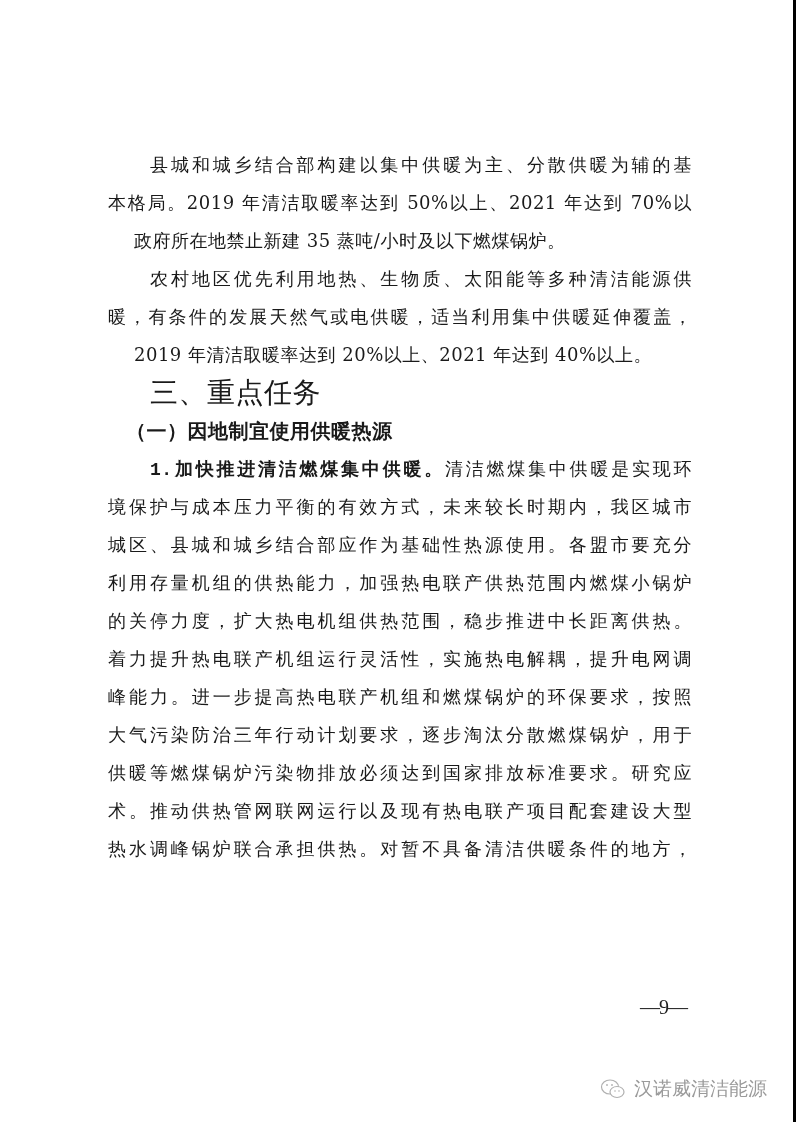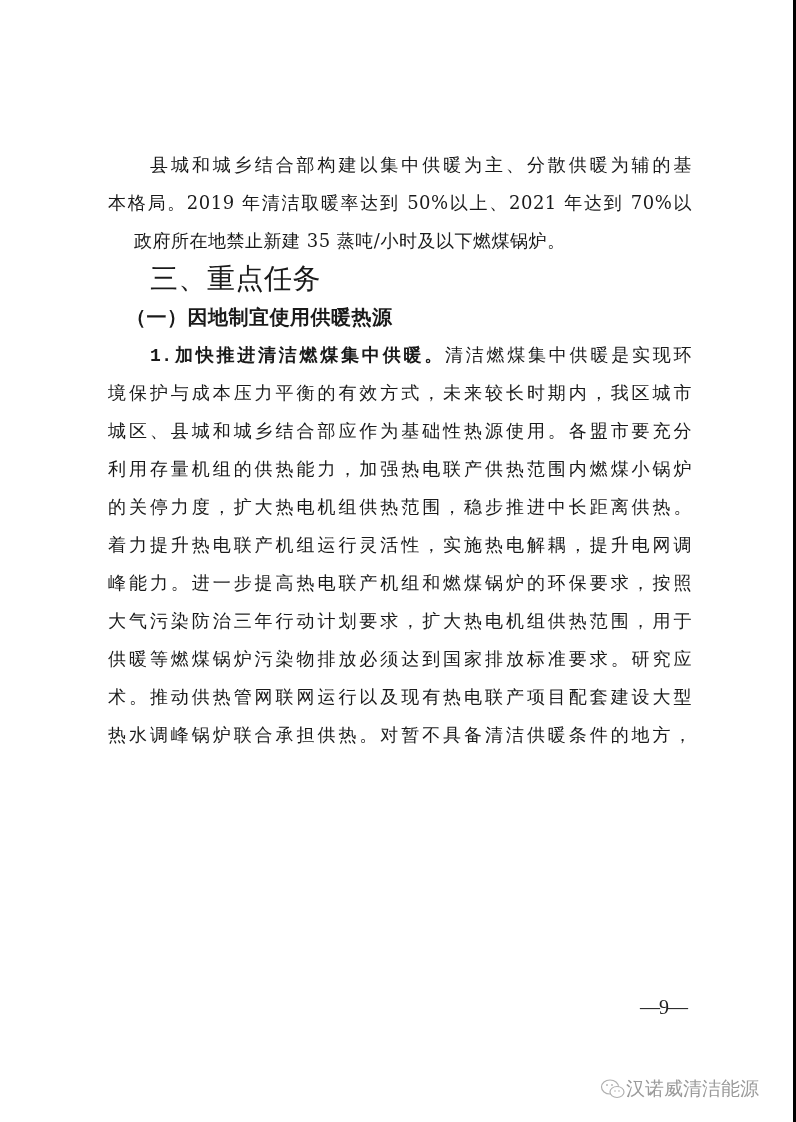--- a/index.html
+++ b/index.html
@@ -16,52 +16,57 @@
   .line.last { text-align-last: left; margin-left: 26px; }
   .indent { padding-left: 42px; }
   .heading { font-family: "DejaVu Sans", "Liberation Sans", sans-serif; font-size: 28px; text-align-last: left; }
   .subheading { font-family: "DejaVu Sans", "Liberation Sans", sans-serif; font-weight: bold; font-size: 20px; text-align-last: left; padding-left: 18px; }
   .bold-lead { font-family: Liberation Mono, monospace; font-weight: bold; }
   .page-number {
     position: absolute; left: 640px; top: 996px; font-size: 20px; letter-spacing: -1px;
     font-family: "Liberation Serif", serif; color: #222;
   }
   .watermark {
-    position: absolute; left: 600px; top: 1074px; height: 30px; display: flex; align-items: center; gap: 0;
+    position: absolute; left: 600px; top: 1074px; height: 30px; display: flex; align-items: center; gap: 8px;
     color: #9a9a9a; font-family: "DejaVu Sans", sans-serif; font-size: 19px;
   }
   .wm-icon { width: 26px; height: 22px; }
 </style>
 </head>
 <body>
 
 <div class="right-edge"></div>
 
 <div class="page">
 
   <div>
     <div class="line indent">县城和城乡结合部构建以集中供暖为主、分散供暖为辅的基</div>
     <div class="line">本格局。2019 年清洁取暖率达到 50%以上、2021 年达到 70%以</div>
     <div class="line last">政府所在地禁止新建 35 蒸吨/小时及以下燃煤锅炉。</div>
   </div>
 
+  <div>
+    <div class="line indent">农村地区优先利用地热、生物质、太阳能等多种清洁能源供</div>
+    <div class="line">暖，有条件的发展天然气或电供暖，适当利用集中供暖延伸覆盖，</div>
+    <div class="line last">2019 年清洁取暖率达到 20%以上、2021 年达到 40%以上。</div>
+  </div>
 
   <div class="line indent heading">三、重点任务</div>
 
   <div class="line subheading">（一）因地制宜使用供暖热源</div>
 
   <div>
     <div class="line indent"><span class="bold-lead">1.加快推进清洁燃煤集中供暖。</span><span>清洁燃煤集中供暖是实现环</span></div>
     <div class="line">境保护与成本压力平衡的有效方式，未来较长时期内，我区城市</div>
     <div class="line">城区、县城和城乡结合部应作为基础性热源使用。各盟市要充分</div>
     <div class="line">利用存量机组的供热能力，加强热电联产供热范围内燃煤小锅炉</div>
     <div class="line">的关停力度，扩大热电机组供热范围，稳步推进中长距离供热。</div>
     <div class="line">着力提升热电联产机组运行灵活性，实施热电解耦，提升电网调</div>
     <div class="line">峰能力。进一步提高热电联产机组和燃煤锅炉的环保要求，按照</div>
-    <div class="line">大气污染防治三年行动计划要求，扩大热电机组供热范围，用于</div>
+    <div class="line">大气污染防治三年行动计划要求，逐步淘汰分散燃煤锅炉，用于</div>
     <div class="line">供暖等燃煤锅炉污染物排放必须达到国家排放标准要求。研究应</div>
     <div class="line">术。推动供热管网联网运行以及现有热电联产项目配套建设大型</div>
     <div class="line">热水调峰锅炉联合承担供热。对暂不具备清洁供暖条件的地方，</div>
   </div>
 </div>
 
 <div class="page-number">—9—</div>
 
 <div class="watermark">
   <svg class="wm-icon" viewBox="0 0 26 22">

